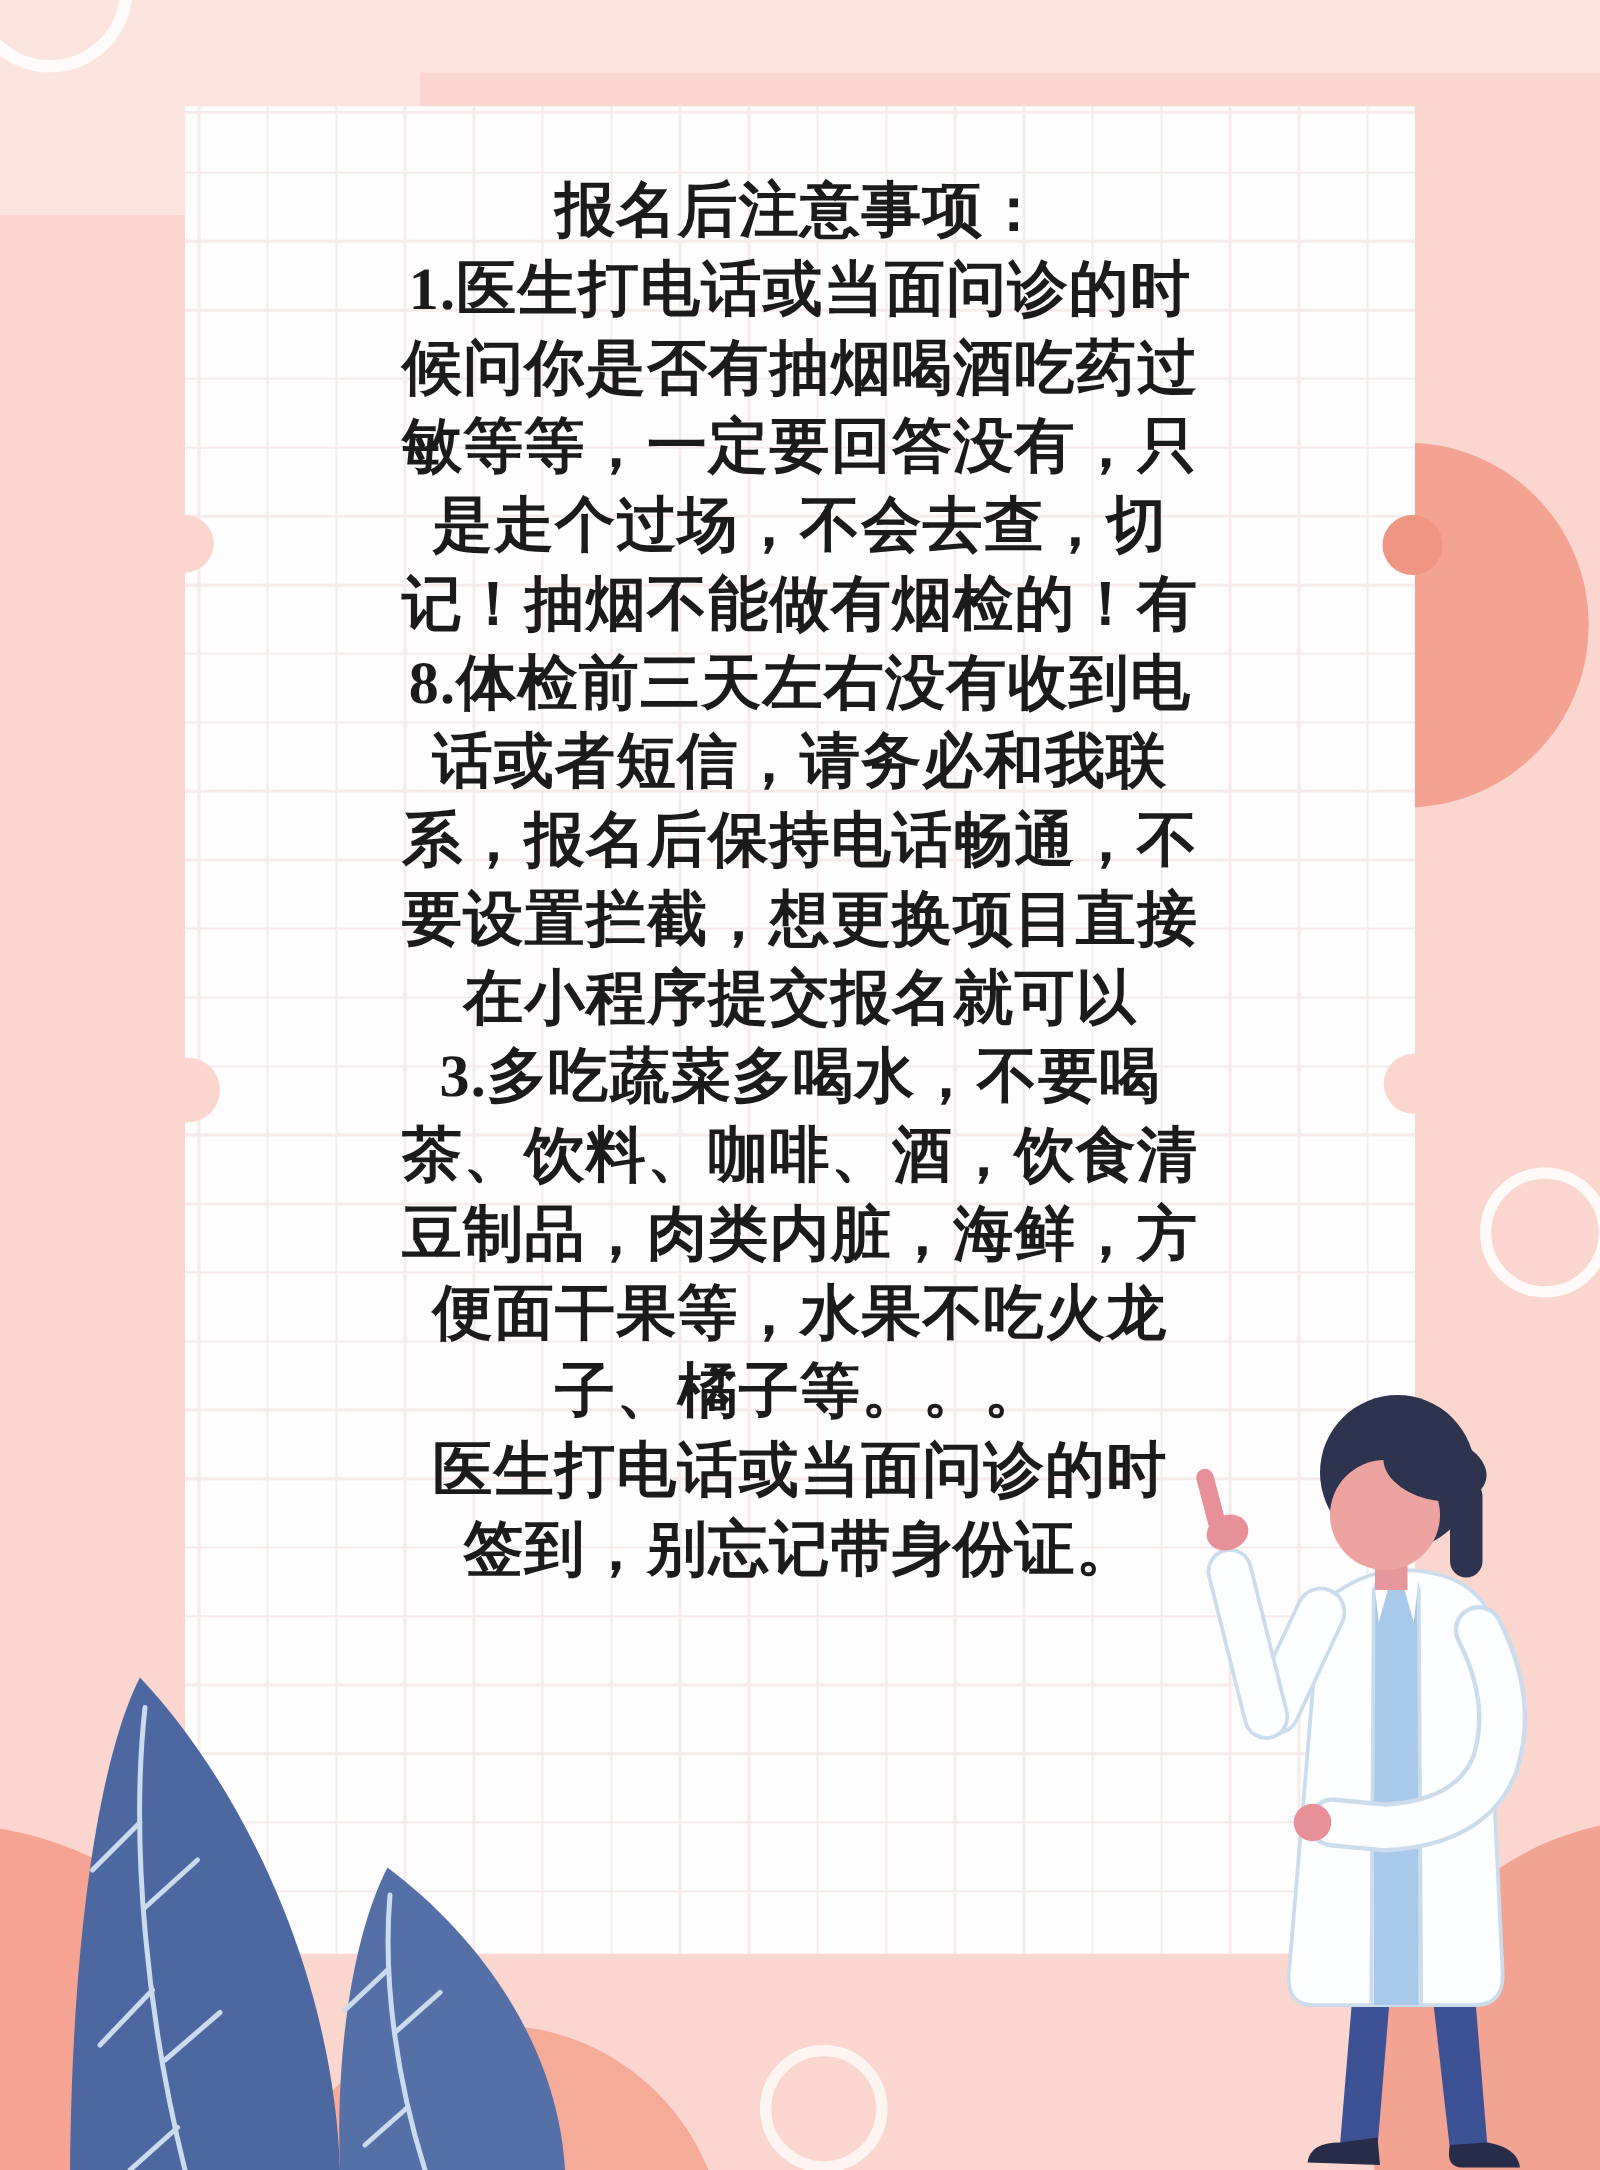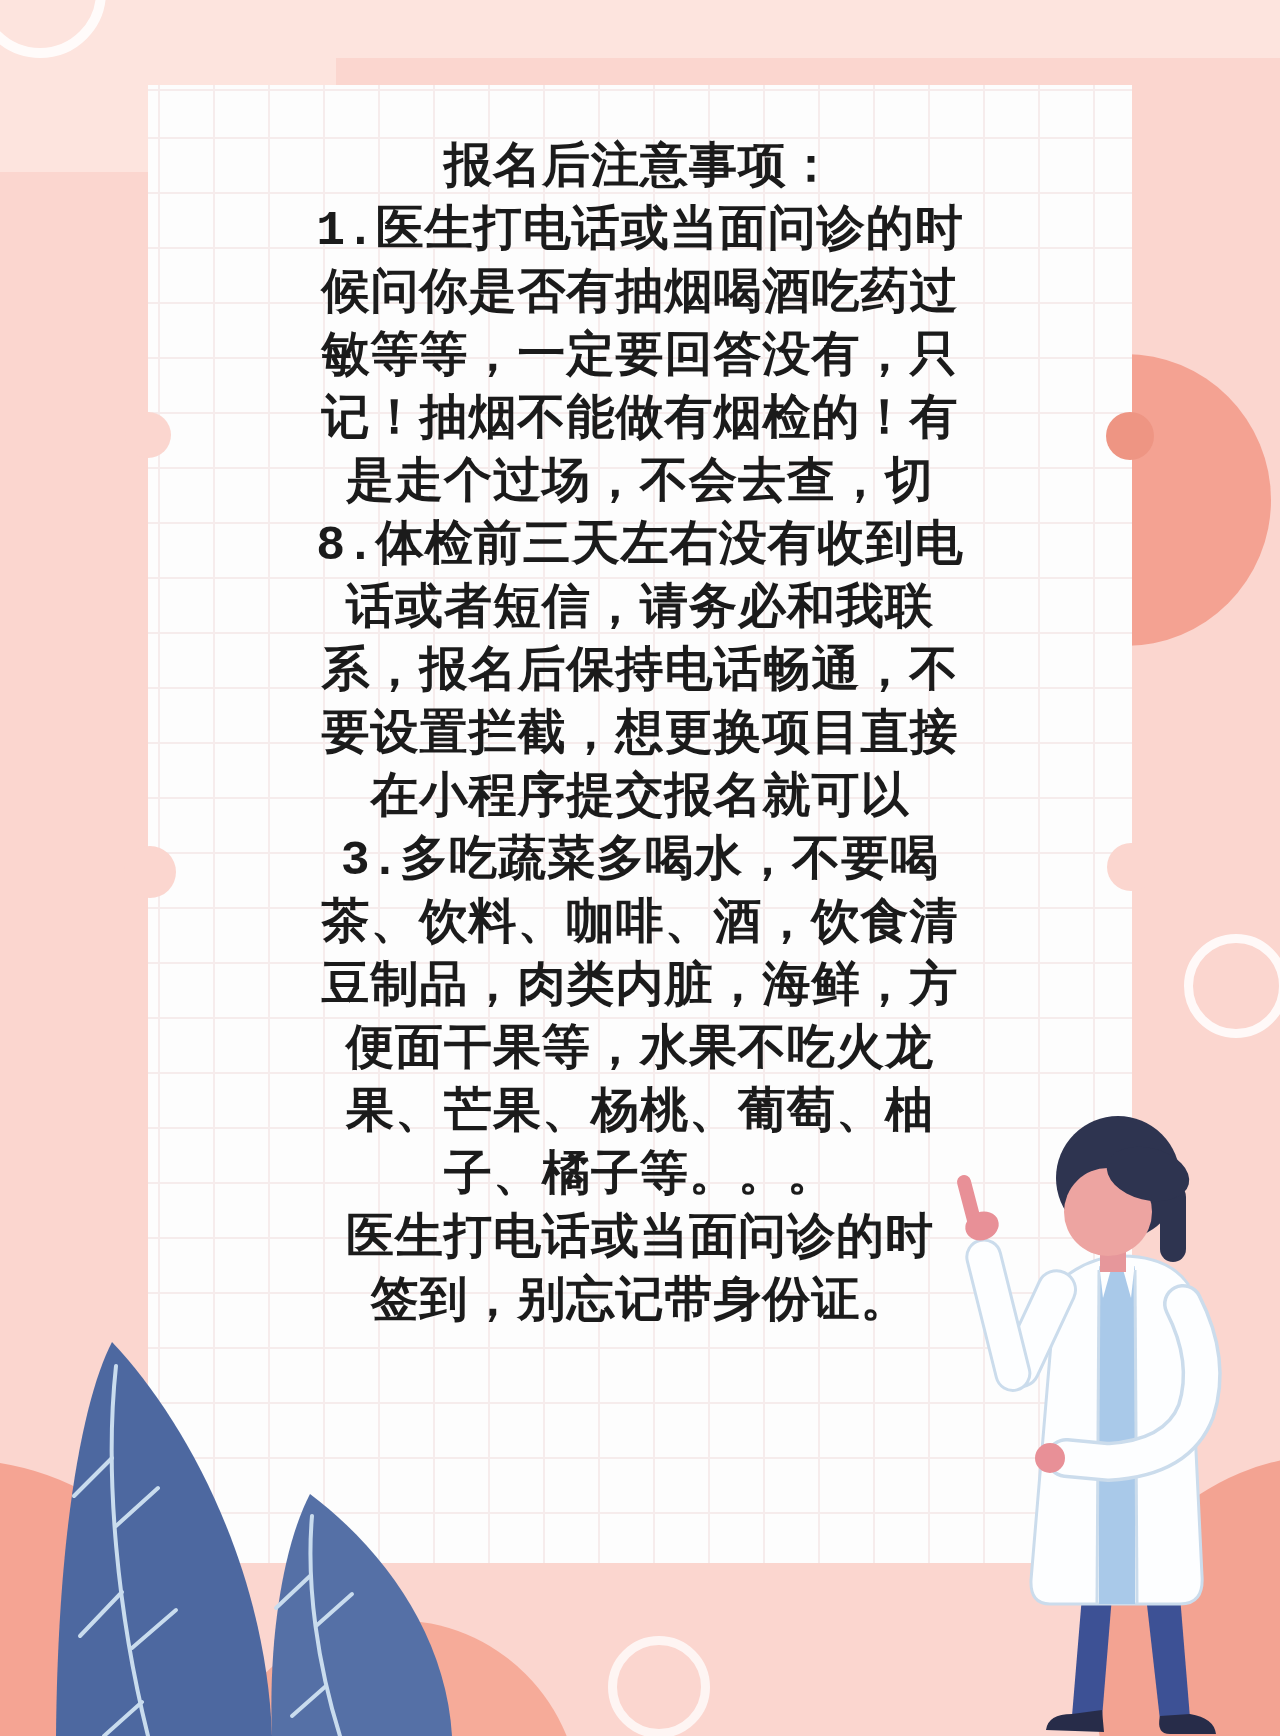--- a/index.html
+++ b/index.html
@@ -1,21 +1,21 @@
 <!DOCTYPE html>
 <html style="--bg_pink: #fbd6cf; --bg_pink_light: #fde4de; --card_white: #fdfdfd; --grid_line: #f6ecec; --text_dark: #1b1b1b; --coral: #f5a493; --coral_deep: #ee9583; --leaf_blue: #4d68a0; --vein_blue: #c9dcee; --coat_white: #fdfeff; --coat_outline: #cbdcec; --shirt_blue: #a9c9e9; --pants_blue: #3d5195; --hair_navy: #2e3450; --skin_pink: #eda4a1; --hand_pink: #e89097;"><head>
 <meta charset="utf-8">
 <style>
   html,body{margin:0;padding:0;}
   .stage{
     position:relative;
     width:1280px;height:1736px;
     overflow:hidden;
     background:var(--bg_pink,#fbd6cf);
-    font-family:Liberation Mono, monospace;
+    font-family:Liberation Serif, serif;
   }
   .bg-rect{position:absolute;background:var(--bg_pink_light,#fde4de);z-index:1;}
   .bg-rect.top{left:0;top:0;width:1280px;height:58px;}
   .bg-rect.corner{left:0;top:0;width:336px;height:172px;}
 
   .blob{position:absolute;border-radius:50%;z-index:4;}
   .blob.left-ground{left:-300px;top:1460px;width:520px;height:520px;background:var(--coral,#f5a493);}
   .blob.center-ground{left:210px;top:1620px;width:370px;height:370px;background:#f6ab99;}
   .blob.right-ground{left:1095px;top:1455px;width:470px;height:470px;background:#f3a392;}
   .blob.right-mid{left:979px;top:354px;width:292px;height:292px;background:#f4a292;z-index:5;}
@@ -73,32 +73,31 @@
   <div class="ring topright"></div>
   <div class="ring bottom"></div>
 
   <div class="card">
     <div class="notice">
       <div class="line">报名后注意事项：</div>
       <div>
           <div class="line">1.医生打电话或当面问诊的时</div>
           <div class="line">候问你是否有抽烟喝酒吃药过</div>
           <div class="line">敏等等，一定要回答没有，只</div>
+          <div class="line">是走个过场，不会去查，切</div>
           <div class="line">记！抽烟不能做有烟检的！有</div>
-          <div class="line">是走个过场，不会去查，切</div>
           <div class="line">8.体检前三天左右没有收到电</div>
           <div class="line">话或者短信，请务必和我联</div>
           <div class="line">系，报名后保持电话畅通，不</div>
           <div class="line">要设置拦截，想更换项目直接</div>
           <div class="line">在小程序提交报名就可以</div>
           <div class="line">3.多吃蔬菜多喝水，不要喝</div>
           <div class="line">茶、饮料、咖啡、酒，饮食清</div>
           <div class="line">豆制品，肉类内脏，海鲜，方</div>
           <div class="line">便面干果等，水果不吃火龙</div>
-          <div class="line">果、芒果、杨桃、葡萄、柚</div>
           <div class="line">子、橘子等。。。</div>
           <div class="line">医生打电话或当面问诊的时</div>
           <div class="line">签到，别忘记带身份证。</div>
         </div>
     </div>
   </div>
 
   <div class="bite l1"></div>
   <div class="bite l2"></div>
   <div class="bite r1"></div>

